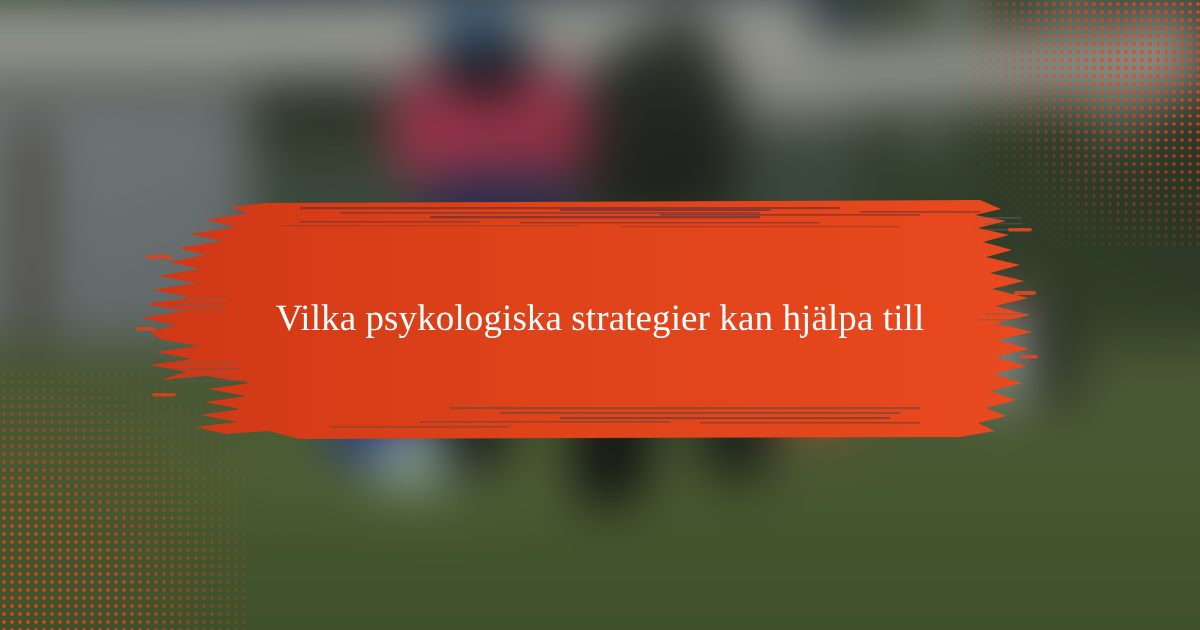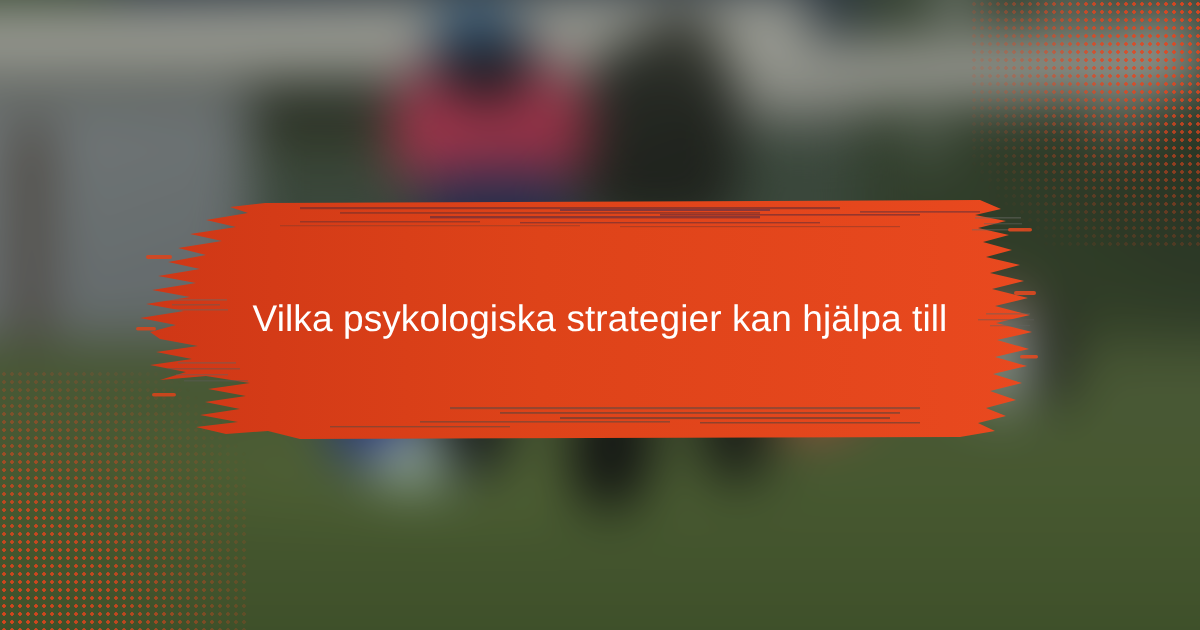--- a/index.html
+++ b/index.html
@@ -297,20 +297,21 @@
     width: 1200px;
     height: 248px;
     display: flex;
     flex-direction: column;
     align-items: center;
     justify-content: center;
     gap: 2px;
     text-align: center;
     padding: 0 108px;
     box-sizing: border-box;
+    font-family: Liberation Serif, serif;
   }
   .headline .line {
     color: #ffffff;
     font-size: 37px;
     line-height: 56px;
     font-weight: 400;
     letter-spacing: .1px;
     white-space: nowrap;
     text-rendering: geometricPrecision;
   }

